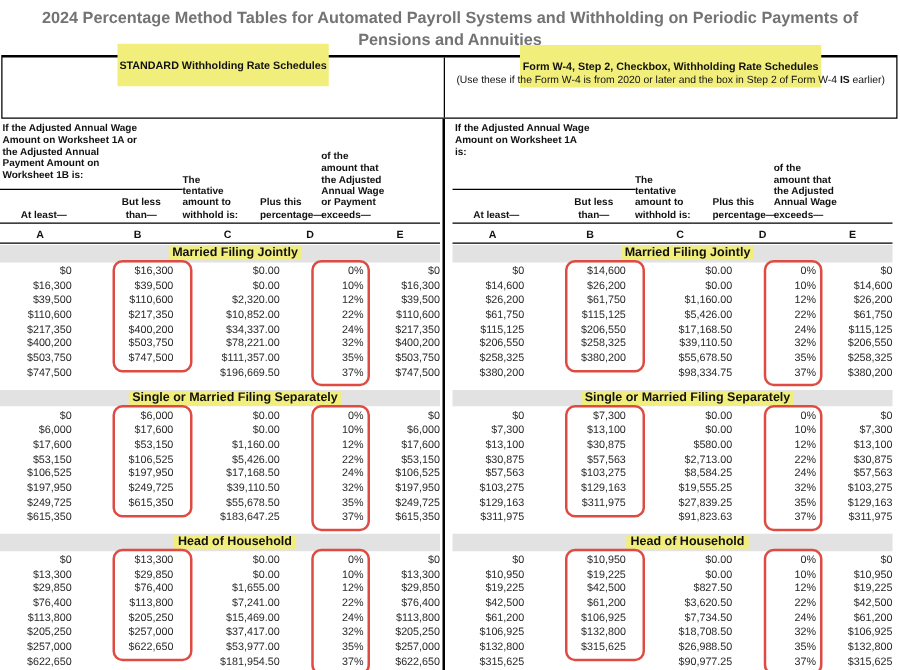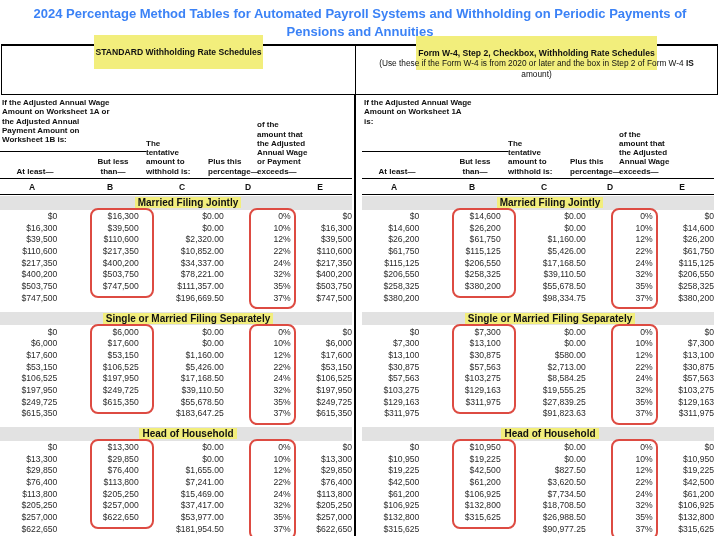--- a/index.html
+++ b/index.html
@@ -1,19 +1,19 @@
 <!DOCTYPE html>
 <html style="--highlight-yellow: #f2ee7c; --annotation-red: #dd4b42; --band-gray: #e2e2e2;"><head>
 <meta charset="utf-8">
 <style>
   html,body{margin:0;padding:0;background:#fff;}
   .page{position:relative;width:720px;height:536px;overflow:hidden;background:#fff;
         font-family:"Liberation Sans",sans-serif;color:#1c1c1c;}
   .doc-title{position:absolute;top:5px;left:30px;right:30px;text-align:center;
-             font-weight:bold;font-size:13px;line-height:17.5px;color:#3b82f6;}
+             font-weight:bold;font-size:13px;line-height:17.5px;color:#737373;}
   
   .schedule-box{position:absolute;top:44px;left:1px;right:2px;height:51px;
                 border:1.5px solid #000;border-top-width:2.5px;display:flex;box-sizing:border-box;}
   .sbox-cell{box-sizing:border-box;padding:1px 7px 0 7px;text-align:center;
              font-size:8.3px;line-height:10.4px;color:#111;}
   .sbox-cell.leftcell{width:354px;border-right:1.5px solid #000;}
   .sbox-cell.rightcell{flex:1;padding-top:2px;}
   .hl{background:var(--highlight-yellow,#f2ee7c);}
   .sbox-heading{font-weight:bold;font-size:8.6px;padding:12px 2px;}
   .note b{font-weight:bold;}
@@ -55,21 +55,21 @@
 <div class="page">
 
   <div class="doc-title">2024 Percentage Method Tables for Automated Payroll Systems and Withholding on Periodic Payments of Pensions and Annuities</div>
 
   <div class="schedule-box">
     <div class="sbox-cell leftcell">
       <div><span class="hl sbox-heading">STANDARD Withholding Rate Schedules</span></div>
     </div>
     <div class="sbox-cell rightcell">
       <div><span class="hl sbox-heading">Form W-4, Step 2, Checkbox, Withholding Rate Schedules</span></div>
-      <div class="note"><span>(Use these if the Form W-4 is from 2020 or later and the box in Step 2 of Form W-4 </span><b>IS</b><span> amount)</span></div>
+      <div class="note"><span>(Use these if the Form W-4 is from 2020 or later and the box in Step 2 of Form W-4 </span><b>IS</b><span> earlier)</span></div>
     </div>
   </div>
 
   <div class="tables-area">
     <div class="vdivider"></div>
 
     <div class="half lhalf">
       <div class="half-header">
         <div class="wstext">If the Adjusted Annual Wage Amount on Worksheet 1A or the Adjusted Annual Payment Amount on Worksheet 1B is:</div>
         <div class="rule-ab"></div>

